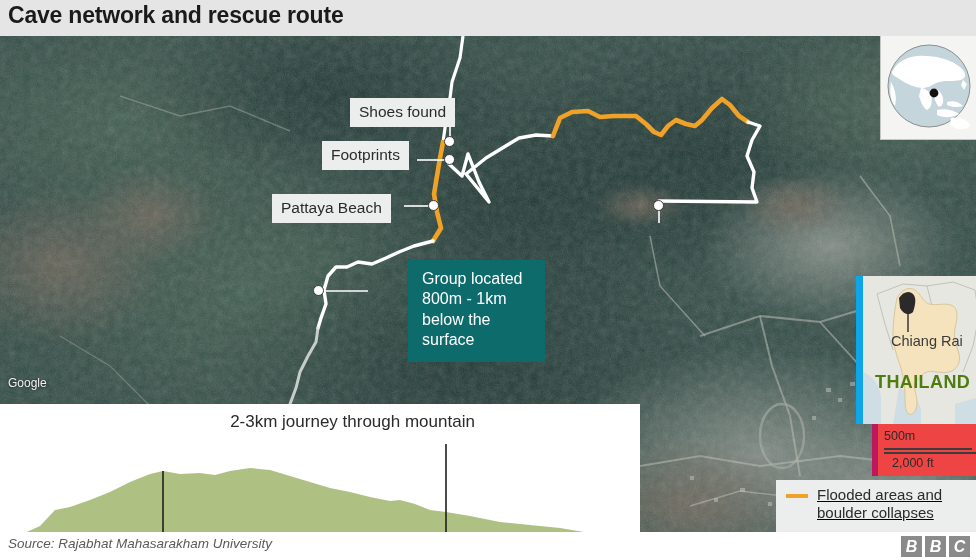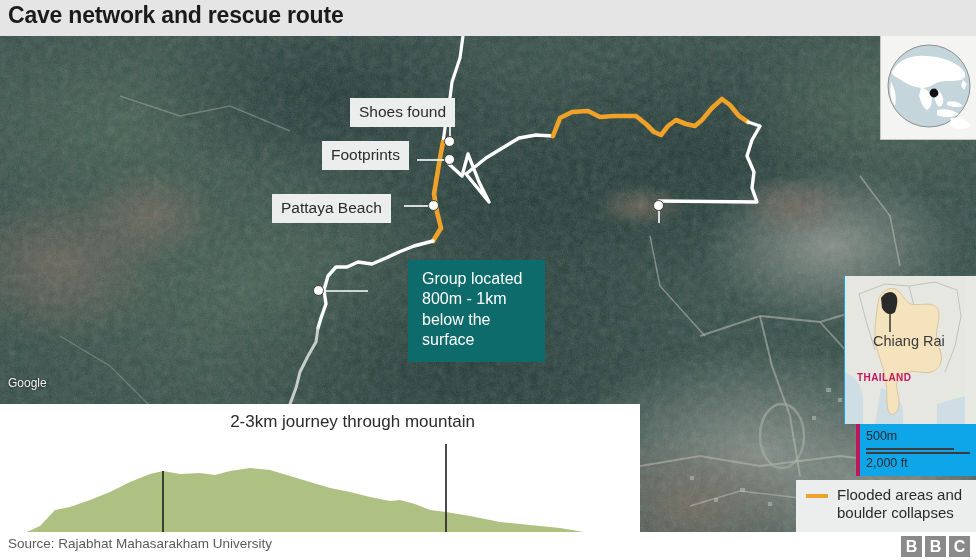--- a/index.html
+++ b/index.html
@@ -96,74 +96,75 @@
     background: #f4f4f2;
     border-left: 1px solid #c7c7c2;
     border-bottom: 1px solid #c7c7c2;
     box-sizing: border-box;
     z-index: 13;
   }
   
   #thai-inset {
     position: absolute;
     right: 0; top: 240px;
-    width: 132px; height: 148px;
+    width: 120px; height: 148px;
     background: #e9e9e4;
-    border-left: 1px solid #0ea5e9;
+    border-left: 7px solid #0ea5e9;
     box-sizing: border-box;
     z-index: 13;
   }
   #thai-label-ci {
     position: absolute;
     left: 28px; top: 58px;
     font-size: 14.5px;
     color: #3a3a3a;
     line-height: 1.05;
     z-index: 3;
   }
   #thai-label-country {
     position: absolute;
     left: 12px; top: 96px;
-    font-size: 10px;
+    font-size: 18px;
     font-weight: bold;
     letter-spacing: .4px;
-    color: #be185d;
+    color: #4d7c0f;
     z-index: 3;
   }
   
   #scalebar {
     position: absolute;
     right: 0; top: 388px;
-    width: 120px; height: 52px;
-    background: #0ea5e9;
-    border-left: 4px solid #be185d;
+    width: 104px; height: 52px;
+    background: #ef4444;
+    border-left: 6px solid #be185d;
     box-sizing: border-box;
     z-index: 13;
   }
   #scalebar .s-txt {
     position: absolute;
     left: 6px;
     font-size: 12.5px;
     color: #2b2b2b;
   }
   #scalebar .s-rule {
     position: absolute;
     left: 6px;
     height: 2px;
     background: #3c3c3c;
   }
   
   #legend {
     position: absolute;
     right: 0; top: 444px;
-    width: 180px; height: 52px;
+    width: 200px; height: 52px;
     background: #eceded;
     z-index: 13;
     box-sizing: border-box;
     padding: 6px 8px 0 10px;
+    text-decoration: underline;
   }
   #legend-row { display: flex; align-items: flex-start; }
   #legend-swatch {
     width: 22px; height: 4px;
     background: #f0a127;
     margin: 8px 9px 0 0;
     flex: 0 0 auto;
   }
   #legend-text {
     font-size: 15px;
@@ -187,20 +188,21 @@
     font-size: 17px;
     color: #2b2b2b;
   }
   #profile svg { position: absolute; left: 0; top: 0; }
   
   #footer {
     position: absolute;
     left: 0; top: 532px;
     width: 976px; height: 28px;
     background: #ffffff;
+    font-style: italic;
   }
   #source {
     position: absolute;
     left: 8px; top: 4px;
     font-size: 13.5px;
     color: #5a5a5a;
   }
   #bbc-logo {
     position: absolute;
     right: 6px; top: 4px;
@@ -415,21 +417,21 @@
       <div id="thai-label-ci">
         <div>Chiang Rai</div>
       </div>
       <div id="thai-label-country">THAILAND</div>
     </div>
 
     <div id="scalebar">
       <div class="s-txt" style="top:5px;">500m</div>
       <div class="s-rule" style="top:24px; width:88px;"></div>
       <div class="s-rule" style="top:28px; width:104px;"></div>
-      <div class="s-txt" style="top:32px;">2,000 ft</div>
+      <div class="s-txt" style="top:32px;margin-left:8px;">2,000 ft</div>
     </div>
 
     <div id="legend">
       <div id="legend-row">
         <div id="legend-swatch"></div>
         <div id="legend-text">Flooded areas and boulder collapses</div>
       </div>
     </div>
 
     <div id="profile">

